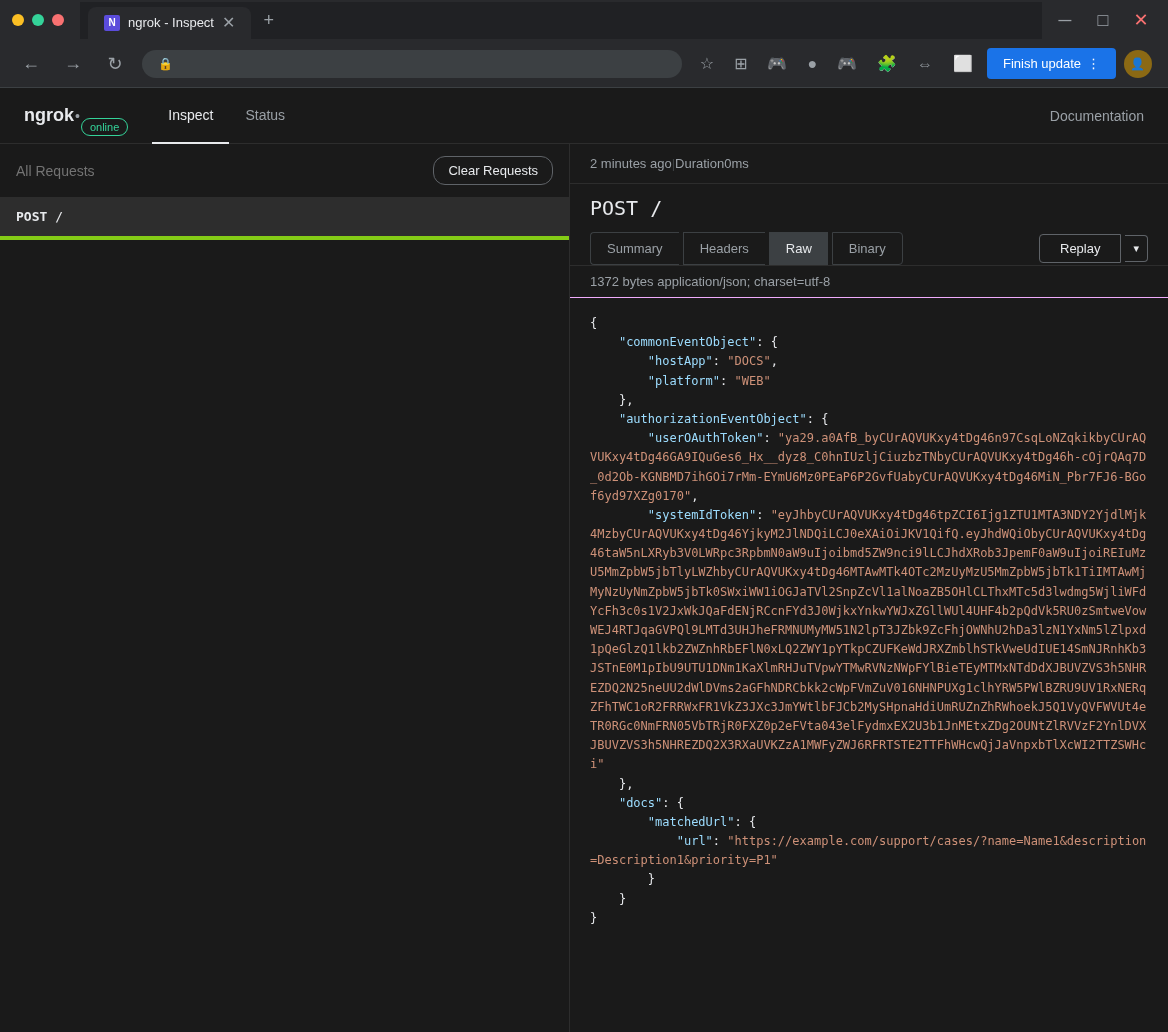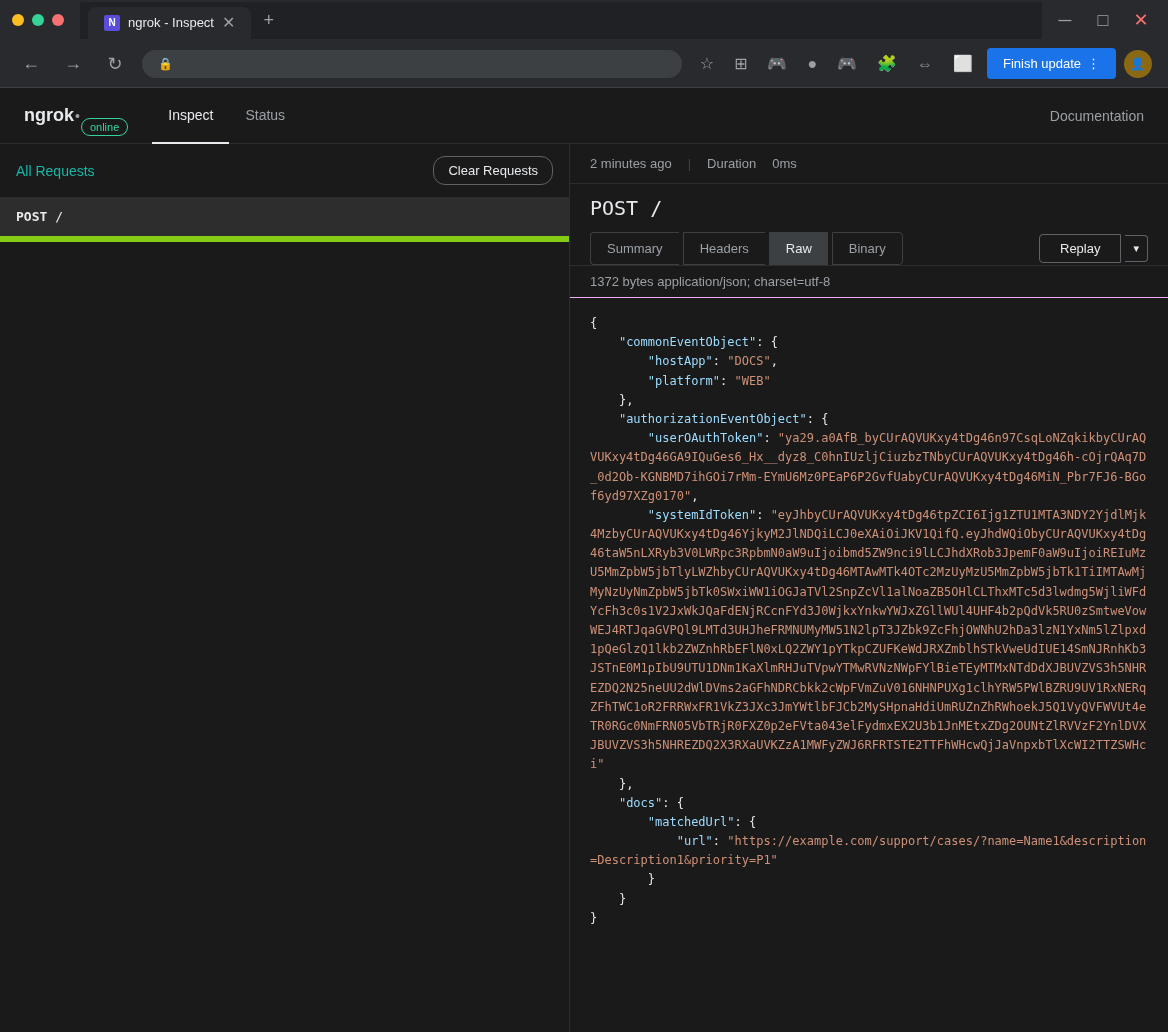--- a/index.html
+++ b/index.html
@@ -41,31 +41,31 @@
     .doc-link { margin-left: auto; color: #9aa0a6; cursor: pointer; font-size: 14px; }
 
     
     .main-content { display: flex; height: calc(1032px - 88px - 56px); }
 
     
     .left-panel { width: 570px; display: flex; flex-direction: column; border-right: 1px solid #2d2d2d; }
     .filter-bar { padding: 12px 16px; border-bottom: 1px solid #2d2d2d; }
     .filter-input { width: 100%; background: #2d2d2d; border: 1px solid #3c4043; border-radius: 4px; padding: 8px 12px; color: #9aa0a6; font-size: 13px; outline: none; }
     .requests-header { display: flex; align-items: center; justify-content: space-between; padding: 12px 16px; }
-    .requests-title { font-size: 14px; font-weight: 500; color: #14b8a6; }
+    .requests-title { font-size: 14px; font-weight: 500; color: #737373; }
     .clear-btn { background: transparent; border: 1px solid #5f6368; color: #e8eaed; padding: 6px 14px; border-radius: 12px; cursor: pointer; font-size: 13px; }
     .request-list { flex: 1; overflow-y: auto; }
-    .request-item { padding: 12px 16px; cursor: pointer; border-bottom: 6px solid #84cc16; display: flex; align-items: center; gap: 8px; }
+    .request-item { padding: 12px 16px; cursor: pointer; border-bottom: 4px solid #84cc16; display: flex; align-items: center; gap: 8px; }
     .request-item.selected { background: #2d2d2d; }
     .method-badge { font-family: monospace; font-size: 13px; font-weight: 600; color: #e8eaed; }
     .request-path { font-family: monospace; font-size: 13px; color: #e8eaed; }
 
     
     .right-panel { flex: 1; display: flex; flex-direction: column; overflow: hidden; }
-    .request-meta { display: flex; align-items: center; gap: 16px; padding: 12px 20px; color: #9aa0a6; font-size: 13px; border-bottom: 1px solid #2d2d2d; text-align: center; }
+    .request-meta { display: flex; align-items: center; padding: 12px 20px; color: #9aa0a6; font-size: 13px; border-bottom: 1px solid #2d2d2d; text-align: center; }
     .meta-separator { color: #3c4043; }
     .request-title { font-size: 20px; font-weight: 500; color: #e8eaed; padding: 12px 20px; font-family: monospace; }
     .tabs-row { display: flex; align-items: center; padding: 0 20px; border-bottom: 1px solid #2d2d2d; gap: 4px; }
     .tab-btn { padding: 8px 16px; background: transparent; border: 1px solid #3c4043; color: #9aa0a6; cursor: pointer; font-size: 13px; border-right: none; }
     .tab-btn:first-child { border-radius: 4px 0 0 4px; }
     .tab-btn.last-in-group { border-radius: 0 4px 4px 0; border-right: 1px solid #3c4043; }
     .tab-btn.active { background: #3c4043; color: #e8eaed; }
     .replay-btn { margin-left: auto; padding: 6px 20px; background: transparent; border: 1px solid #5f6368; color: #e8eaed; border-radius: 4px 0 0 4px; cursor: pointer; font-size: 13px; }
     .replay-dropdown { padding: 6px 8px; background: transparent; border: 1px solid #5f6368; border-left: none; color: #e8eaed; border-radius: 0 4px 4px 0; cursor: pointer; font-size: 11px; }
     .content-meta { padding: 8px 20px; color: #9aa0a6; font-size: 13px; border-bottom: 1px solid #f0abfc; }

